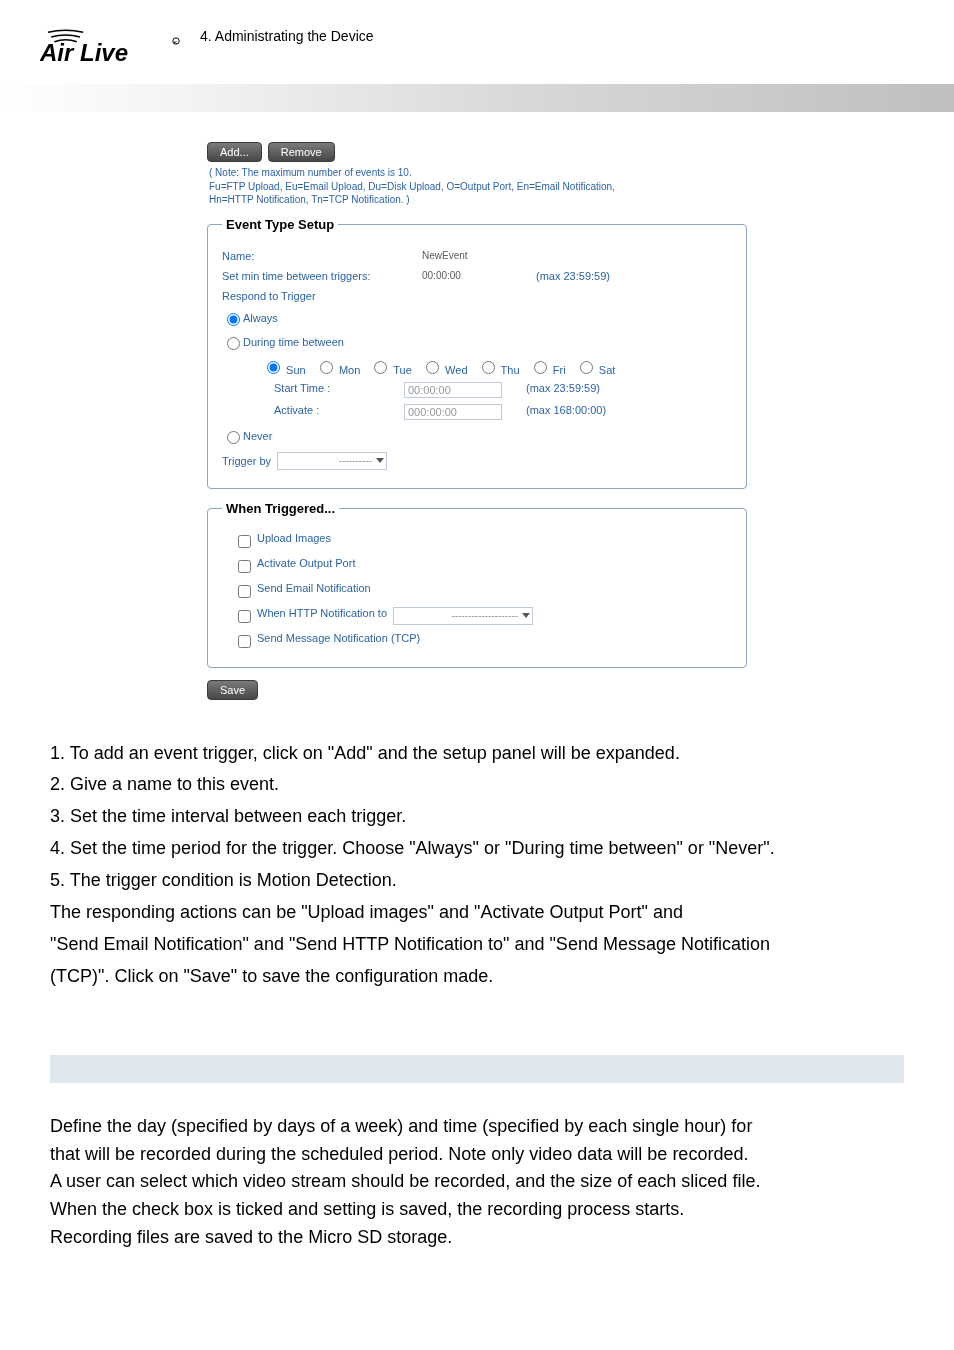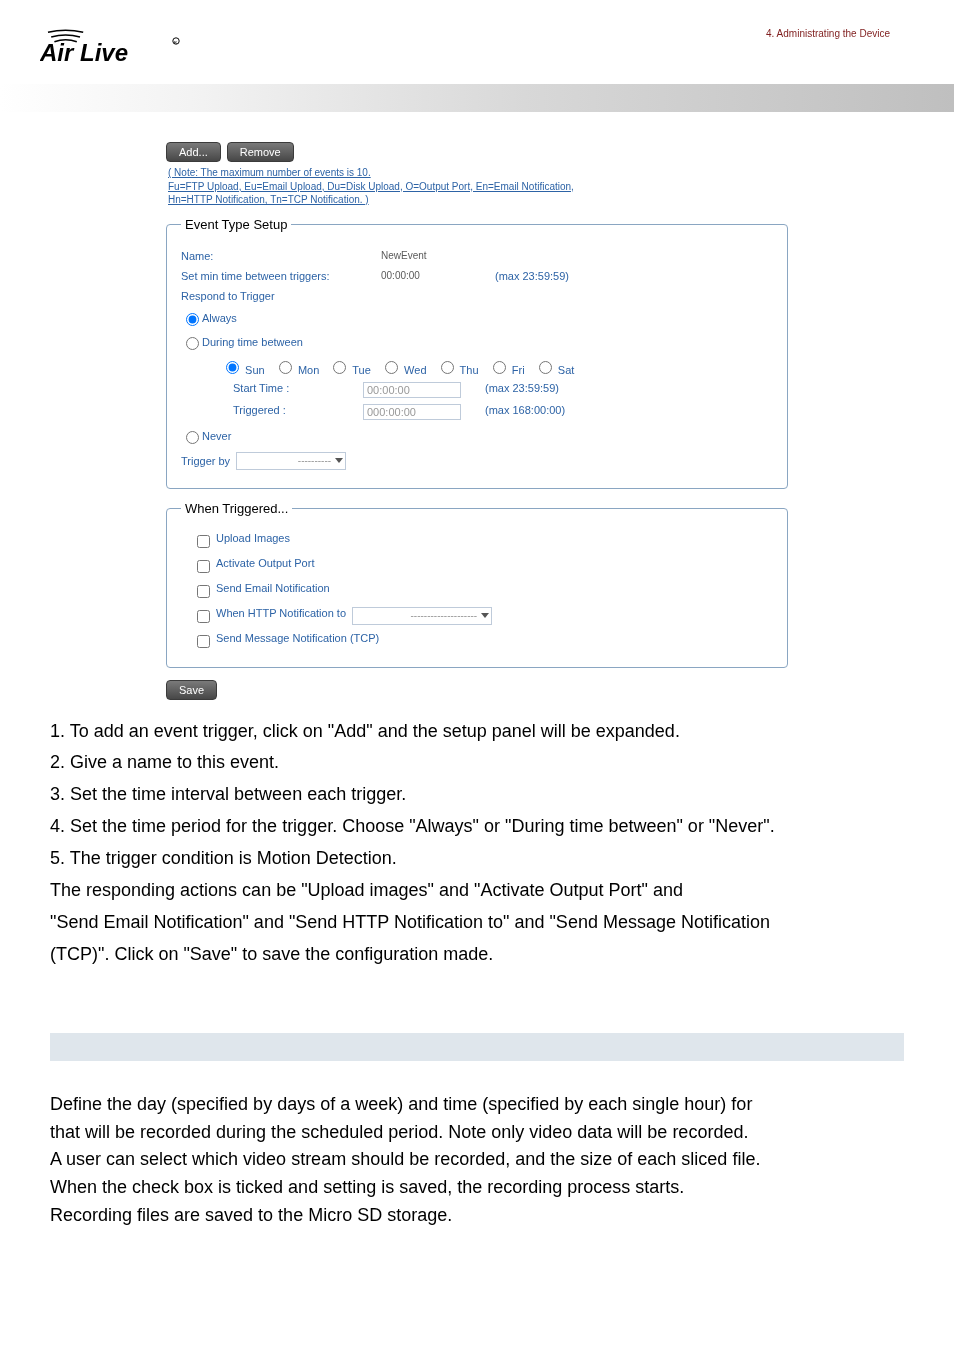--- a/index.html
+++ b/index.html
@@ -17,34 +17,34 @@
   }
   .logo-block {
     flex: 0 0 auto;
   }
   .logo-block svg {
     width: 160px;
     height: 50px;
   }
   .header-right {
     flex: 1;
-    text-align: right;
+    text-align: left;
     padding-top: 8px;
     padding-right: 20px;
-    color: #7f1d1d;
-    font-size: 10px;
+    color: #000000;
+    font-size: 14px;
   }
   .gradient-bar {
     height: 28px;
     background: linear-gradient(to right, #ffffff 0%, #f3f3f3 20%, #d8d8d8 55%, #bfbfbf 100%);
     margin: 0 0 30px 0;
   }
   .form-wrap {
-    width: 622px;
-    margin: 0 auto 18px auto;
+    width: 540px;
+    margin: 0 auto 40px auto;
     font-size: 11px;
     color: #2d63a6;
   }
   .btn-row {
     display: flex;
     gap: 6px;
     margin-bottom: 4px;
   }
   .grad-btn {
     background: linear-gradient(#7a7a7a, #474747);
@@ -53,30 +53,29 @@
     border-radius: 4px;
     padding: 3px 12px;
     font-size: 11px;
   }
   .note-line {
     color: #2d63a6;
     font-size: 10px;
     line-height: 1.35;
     margin-bottom: 10px;
     margin-left: 2px;
-    text-decoration: underline;
   }
   fieldset {
     border: 1px solid #8aa6c2;
     border-radius: 4px;
     margin: 0 0 12px 0;
     padding: 10px 14px;
   }
   legend {
-    font-weight: normal;
+    font-weight: bold;
     color: #000;
     font-size: 13px;
     padding: 0 4px;
   }
   .row {
     display: flex;
     align-items: center;
     margin: 8px 0;
   }
   .lbl {
@@ -228,21 +227,21 @@
       <input type="radio" name="d" style=""> <span>Sat</span>
     </div>
 
     <div class="sub2-row">
       <span class="lbl2">Start Time :</span>
       <input class="txt-box" value="00:00:00" style="">
       <span class="max-note">(max 23:59:59)</span>
     </div>
 
     <div class="sub2-row">
-      <span class="lbl2">Triggered :</span>
+      <span class="lbl2">Activate :</span>
       <input class="txt-box" value="000:00:00" style="">
       <span class="max-note">(max 168:00:00)</span>
     </div>
 
     <div class="row">
       <input type="radio" name="resp" style="">
       <span>Never</span>
     </div>
 
     <div class="row">

